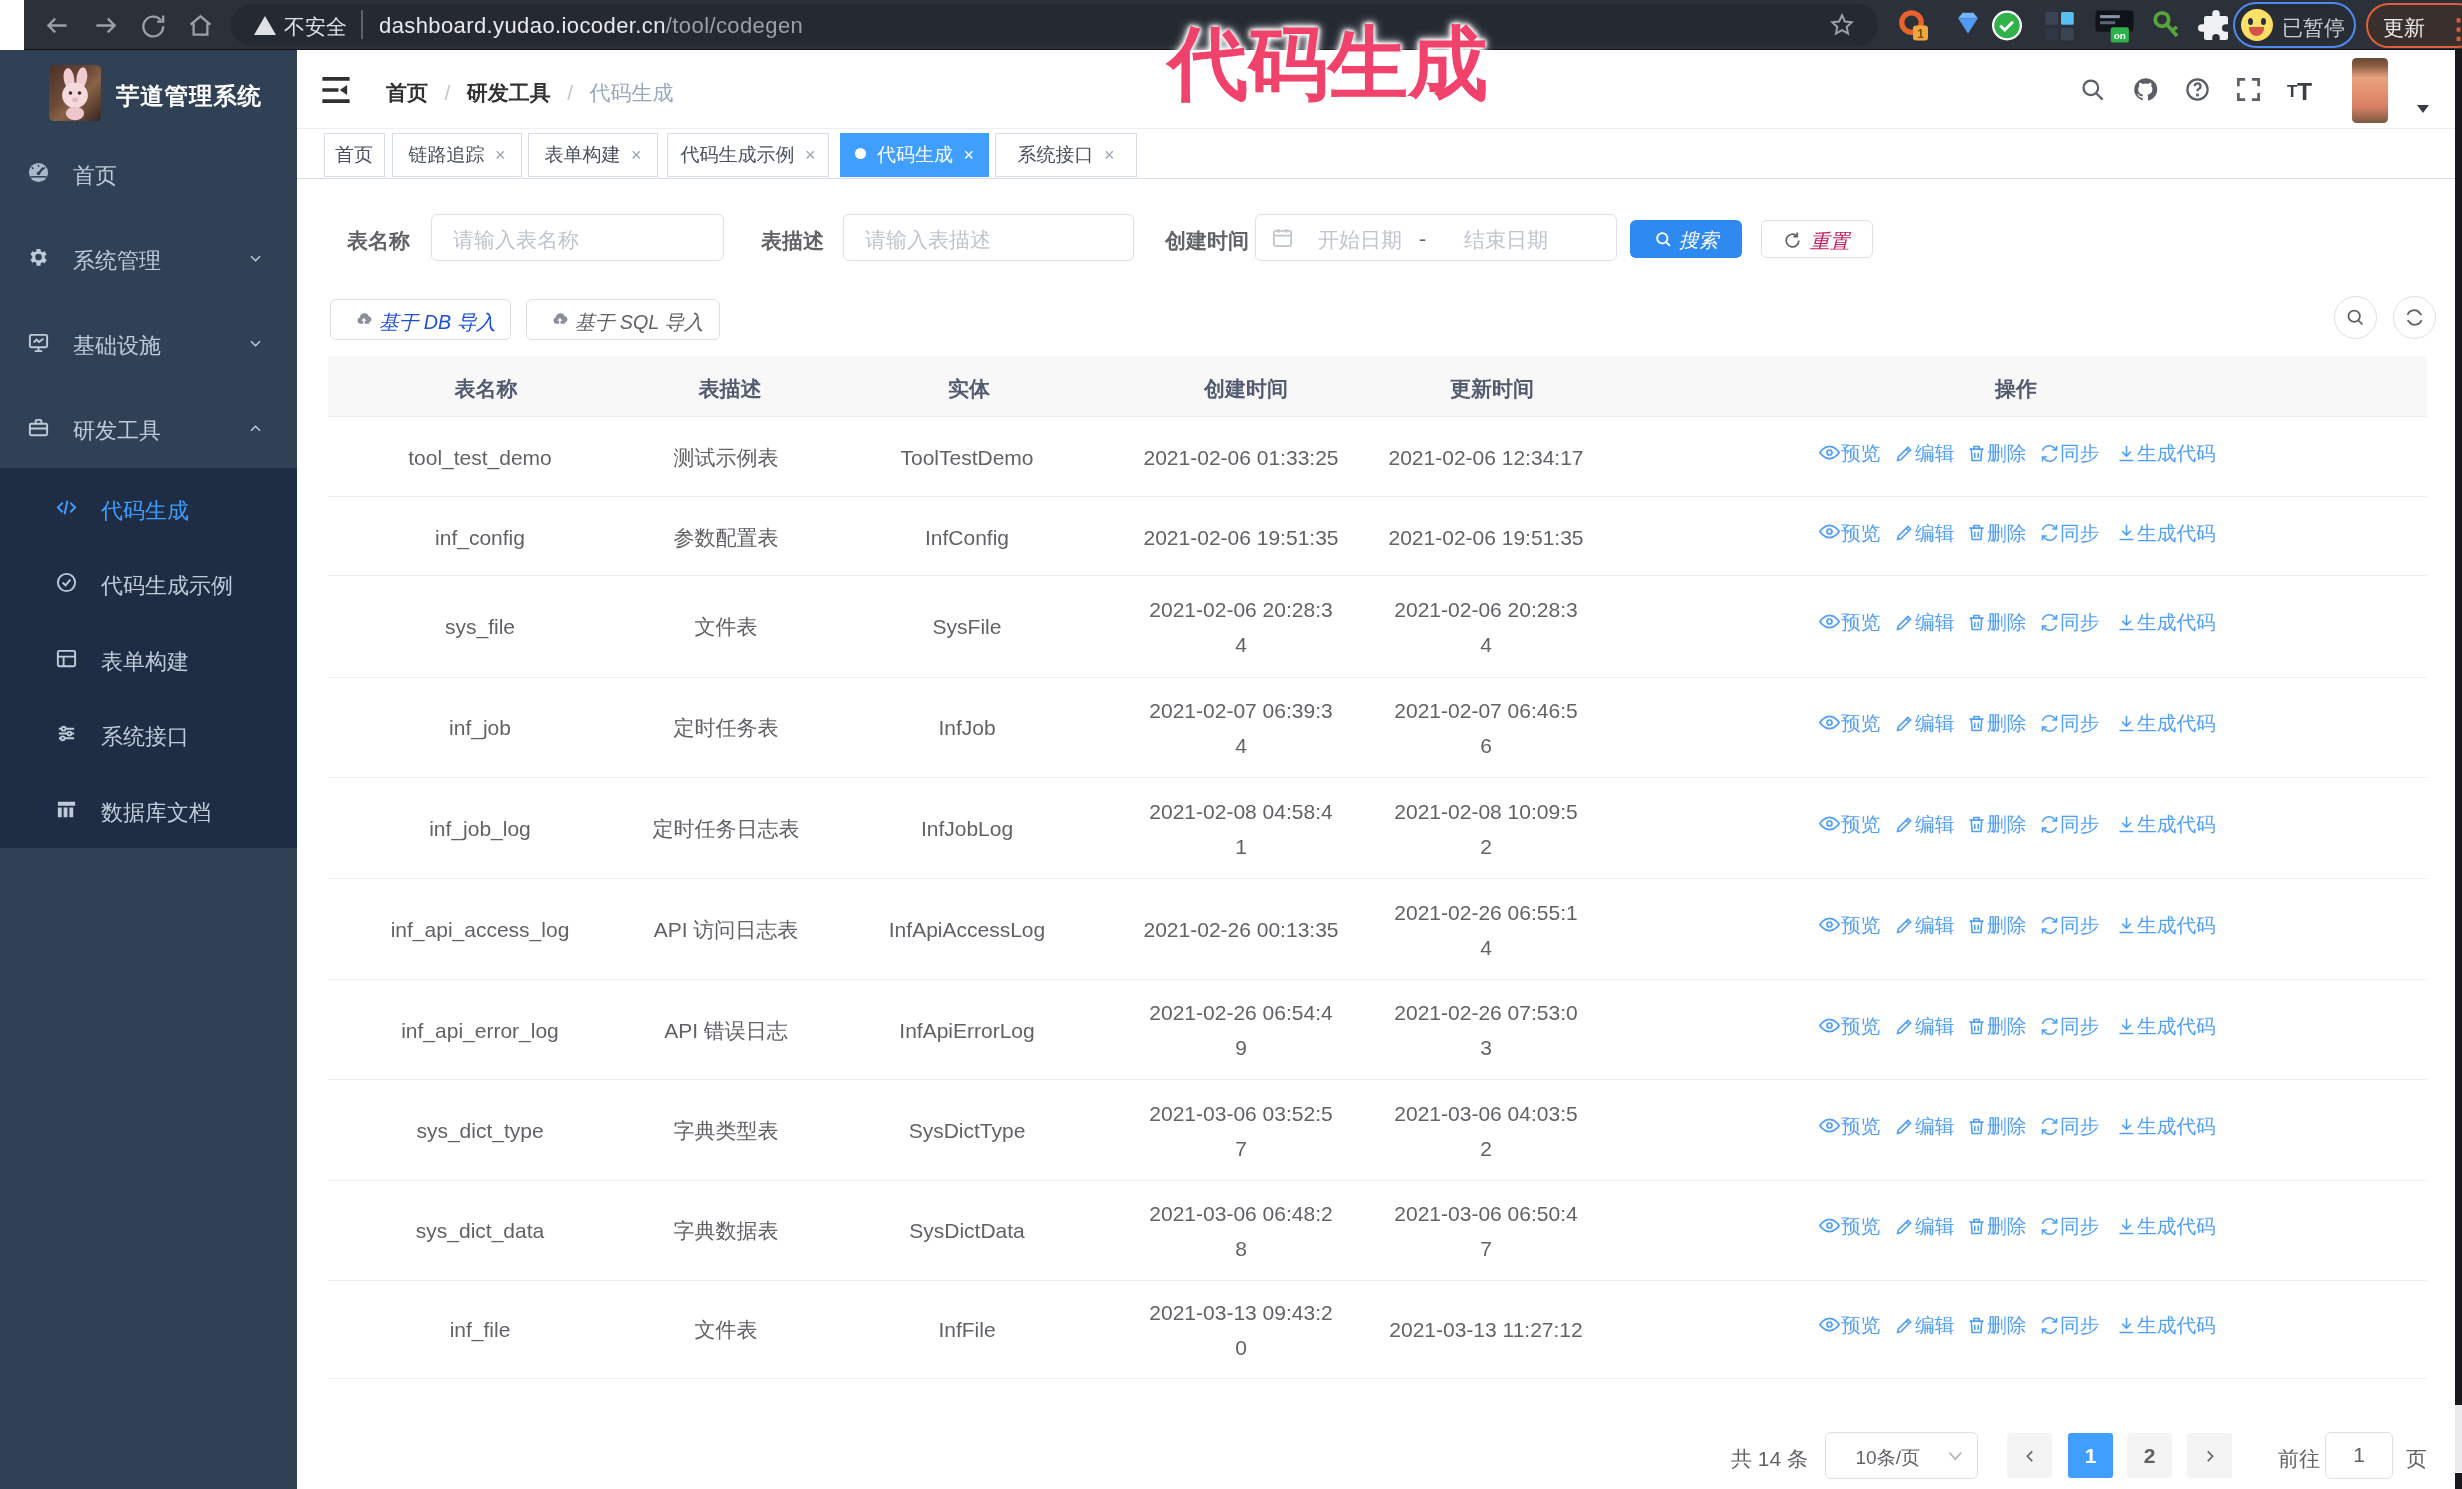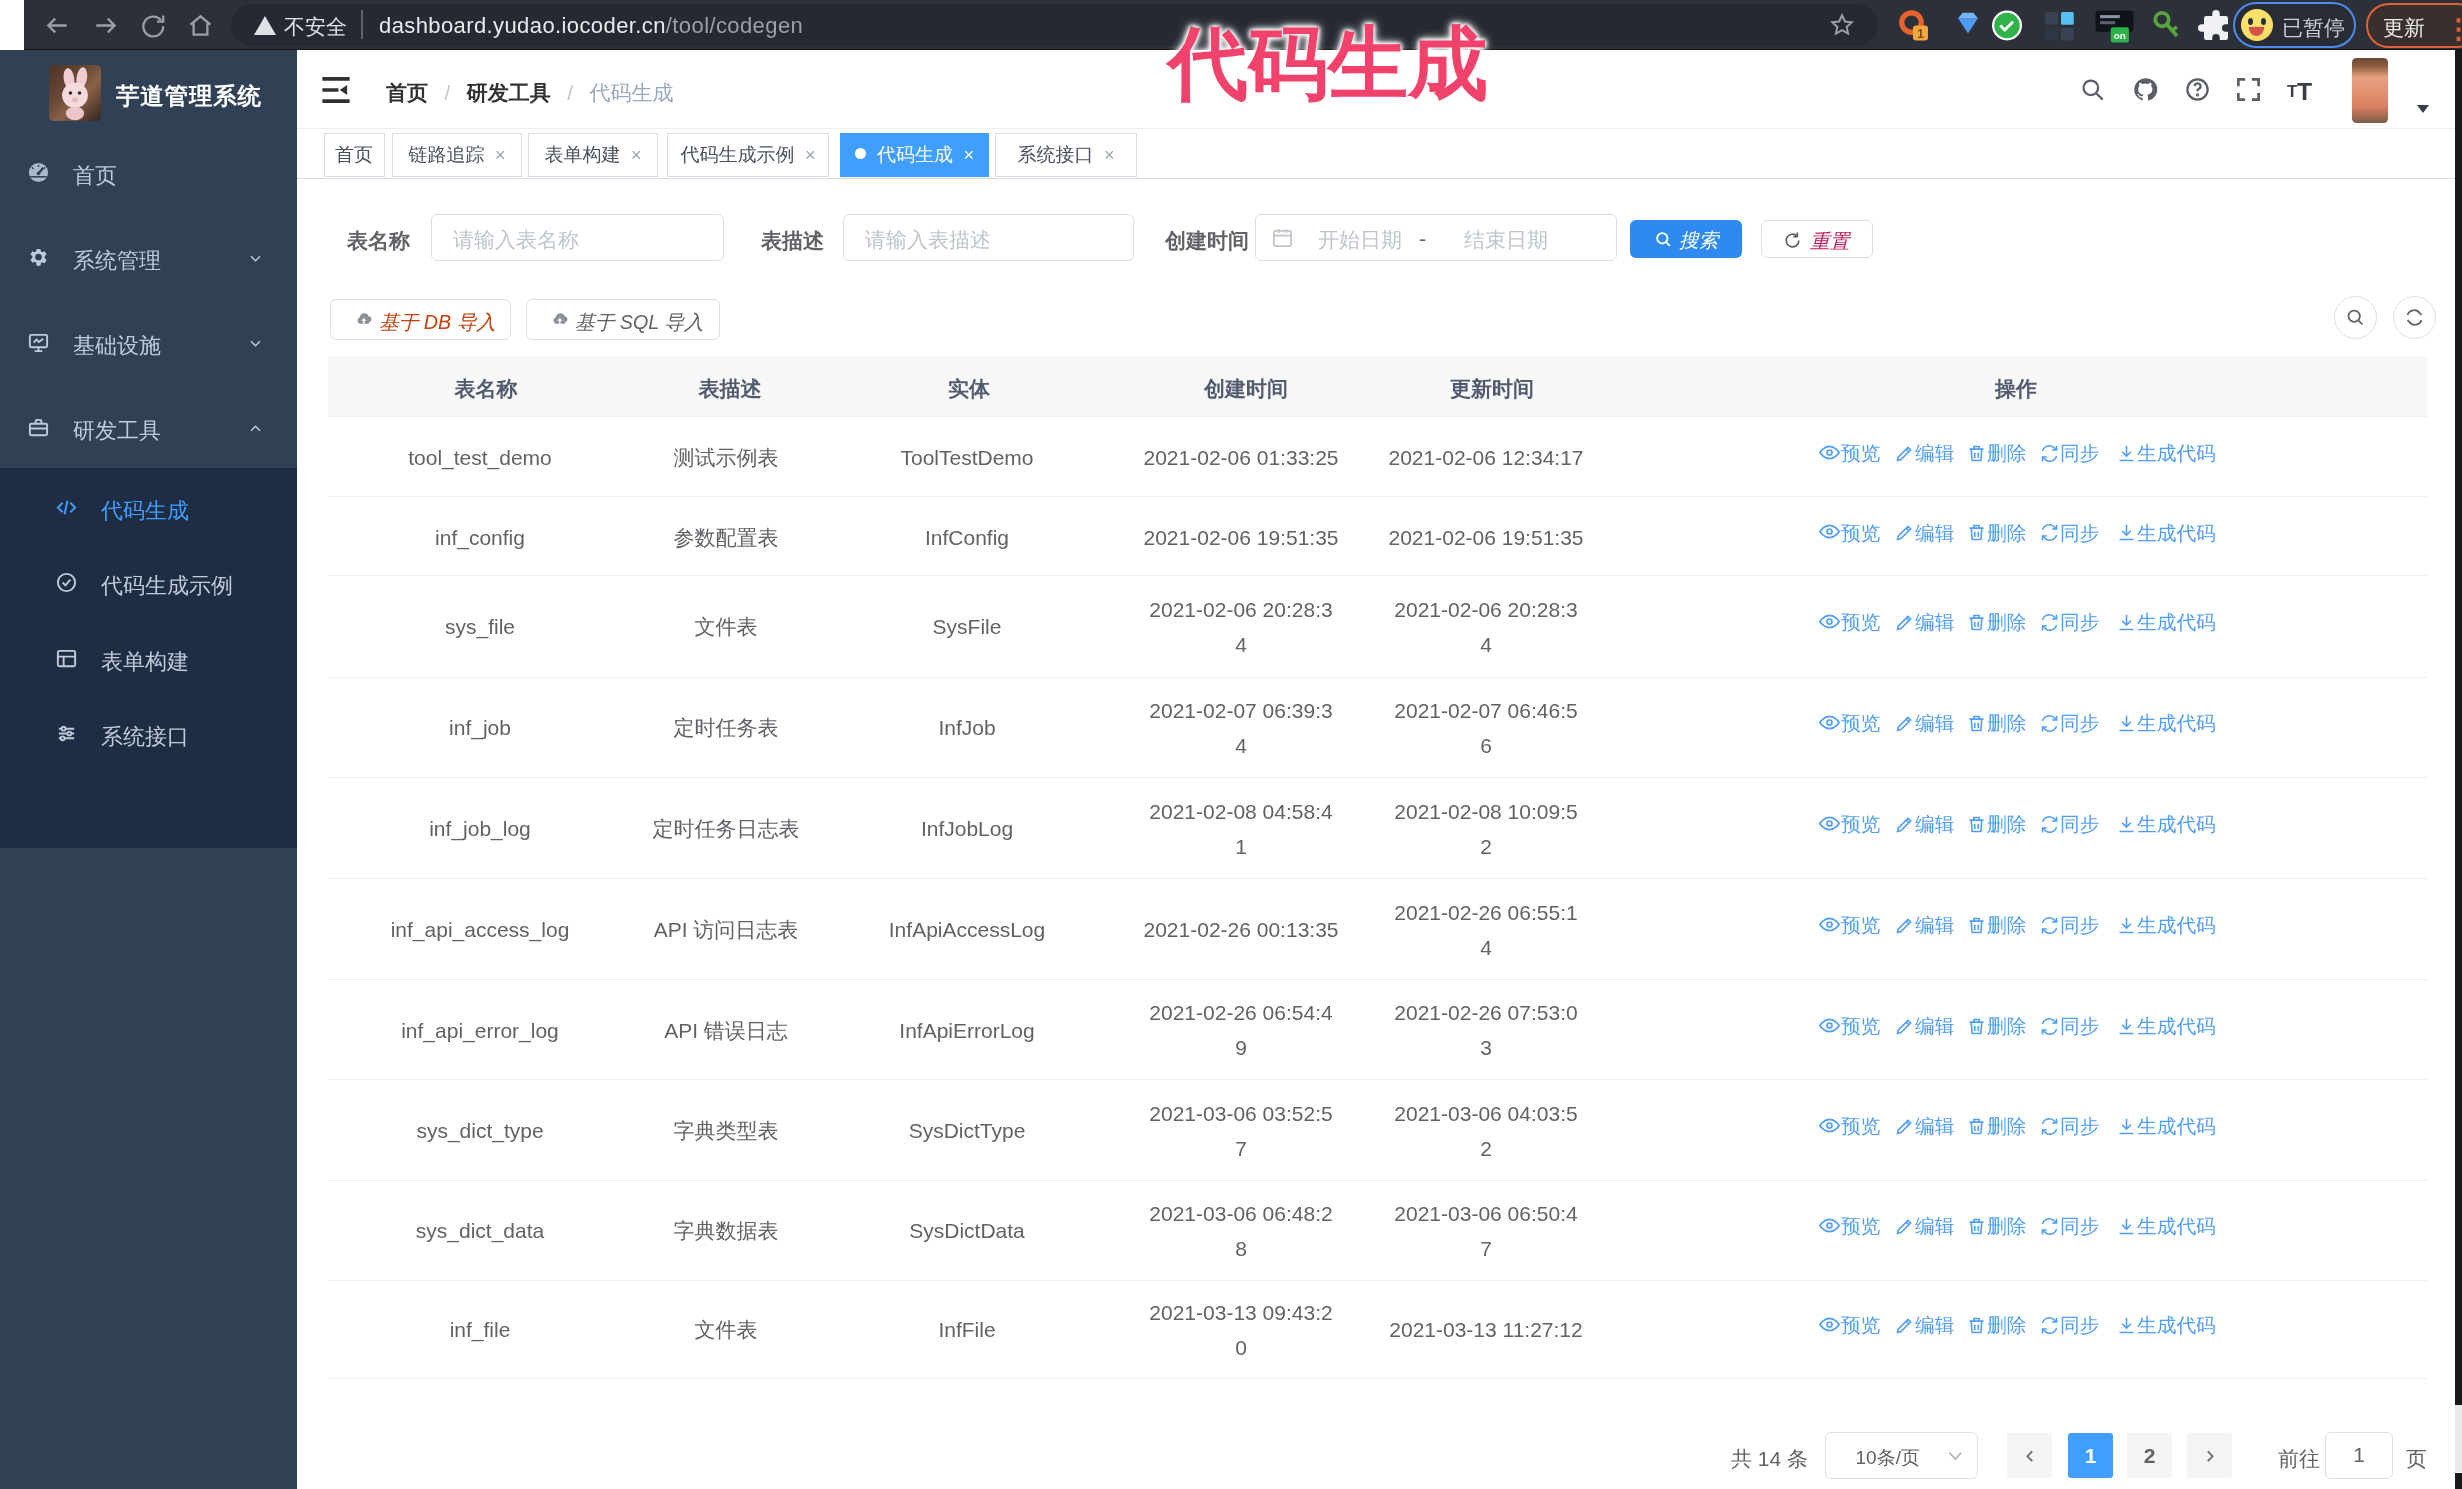--- a/index.html
+++ b/index.html
@@ -66,21 +66,21 @@
 #anno { position:absolute; left:1168px; top:10.6px; font-size:80px; font-weight:bold; color:#f1426b; z-index:50; white-space:nowrap;
   text-shadow:0 0 4.5px #fff,0 0 4.5px #fff,0 0 7.6px #fff,0 0 10.6px #fff; }
 
 
 .flabel { position:absolute; font-size:21px; font-weight:bold; color:#606266; top:227px; }
 .finput { position:absolute; top:214px; height:47px; border:1.5px solid #dcdfe6; border-radius:6px; background:#fff; }
 .fph { position:absolute; font-size:21px; color:#bfc4cd; top:10.6px;font-family:Liberation Serif, serif; }
 .btn { position:absolute; height:41px; border-radius:6px; font-size:19.7px; }
 #btn-search { left:1630px; top:220px; width:112px; height:38px; background:#2e8af0; color:#fff; }
 #btn-reset { left:1761px; top:220px; width:112px; height:38px; background:#fff; border:1.5px solid #dcdfe6; color:#be185d; }
-#btn-db { left:330px; top:299px; width:181px; background:#fff; border:1.5px solid #dcdfe6; color:#c2410c;padding-left:28px; }
+#btn-db { left:330px; top:299px; width:181px; background:#fff; border:1.5px solid #dcdfe6; color:#1d4ed8;padding-left:28px; }
 #btn-sql { left:526px; top:299px; width:194px; background:#fff; border:1.5px solid #dcdfe6; color:#606266; }
 .btn .lbl { position:absolute; top:6.8px; white-space:nowrap;font-style:italic; }
 #btn-db .lbl, #btn-sql .lbl { top:9px !important; }
 #btn-db .lbl,#btn-sql .lbl { top:9px; }
 .cbtn { position:absolute; top:296px; width:43px; height:43px; border:1.5px solid #dcdfe6; border-radius:50%; background:#fff; }
 
 
 #thead { position:absolute; left:328px; top:356px; width:2099px; height:61px; background:#f8f8f9; border-bottom:1.5px solid #ebeef5;}
 .th { position:absolute; top:19px; font-size:21px; font-weight:bold; color:#515a6e; white-space:nowrap; transform:translateX(-50%); }
 .trow { position:absolute; left:328px; width:2099px; border-bottom:1.5px solid #ebeef5; }
@@ -258,20 +258,26 @@
     </div>
     <div class="sitem" style="top:227px">
       <svg class="mico" viewBox="0 0 24 24" fill="none" stroke="#bfcbd9" stroke-width="2">
             <path d="M4 7h16M4 12h16M4 17h16"></path>
             <circle cx="9" cy="7" r="2" fill="#1f2d44"></circle>
             <circle cx="15" cy="12" r="2" fill="#1f2d44"></circle>
             <circle cx="8" cy="17" r="2" fill="#1f2d44"></circle>
           </svg>
       <div class="mtxt">系统接口</div>
     </div>
+    <div class="sitem" style="top:303px">
+      <svg class="mico" viewBox="0 0 24 24" fill="#bfcbd9">
+            <path d="M3 4h18v4H3zM3 10h4v10H3zM9 10h4v10H9zM15 10h4v10h-4z"></path>
+          </svg>
+      <div class="mtxt">数据库文档</div>
+    </div>
   </div>
 </div>
 
 <div id="navbar">
   <svg id="hamb" viewBox="0 0 24 21" fill="#303133">
         <path d="M1 0h22v3H1zM1 18h22v3H1zM1 9h13v3H1zM21 6.5v8l-6-4z"></path>
       </svg>
   <div id="crumbs">首页 <span class="sep">/</span> 研发工具 <span class="sep">/</span> <span class="last">代码生成</span></div>
   <svg class="nav-ico" style="left:1782px" viewBox="0 0 24 24" fill="none" stroke="#5a5e66" stroke-width="2">
         <circle cx="10.5" cy="10.5" r="6.5"></circle>

